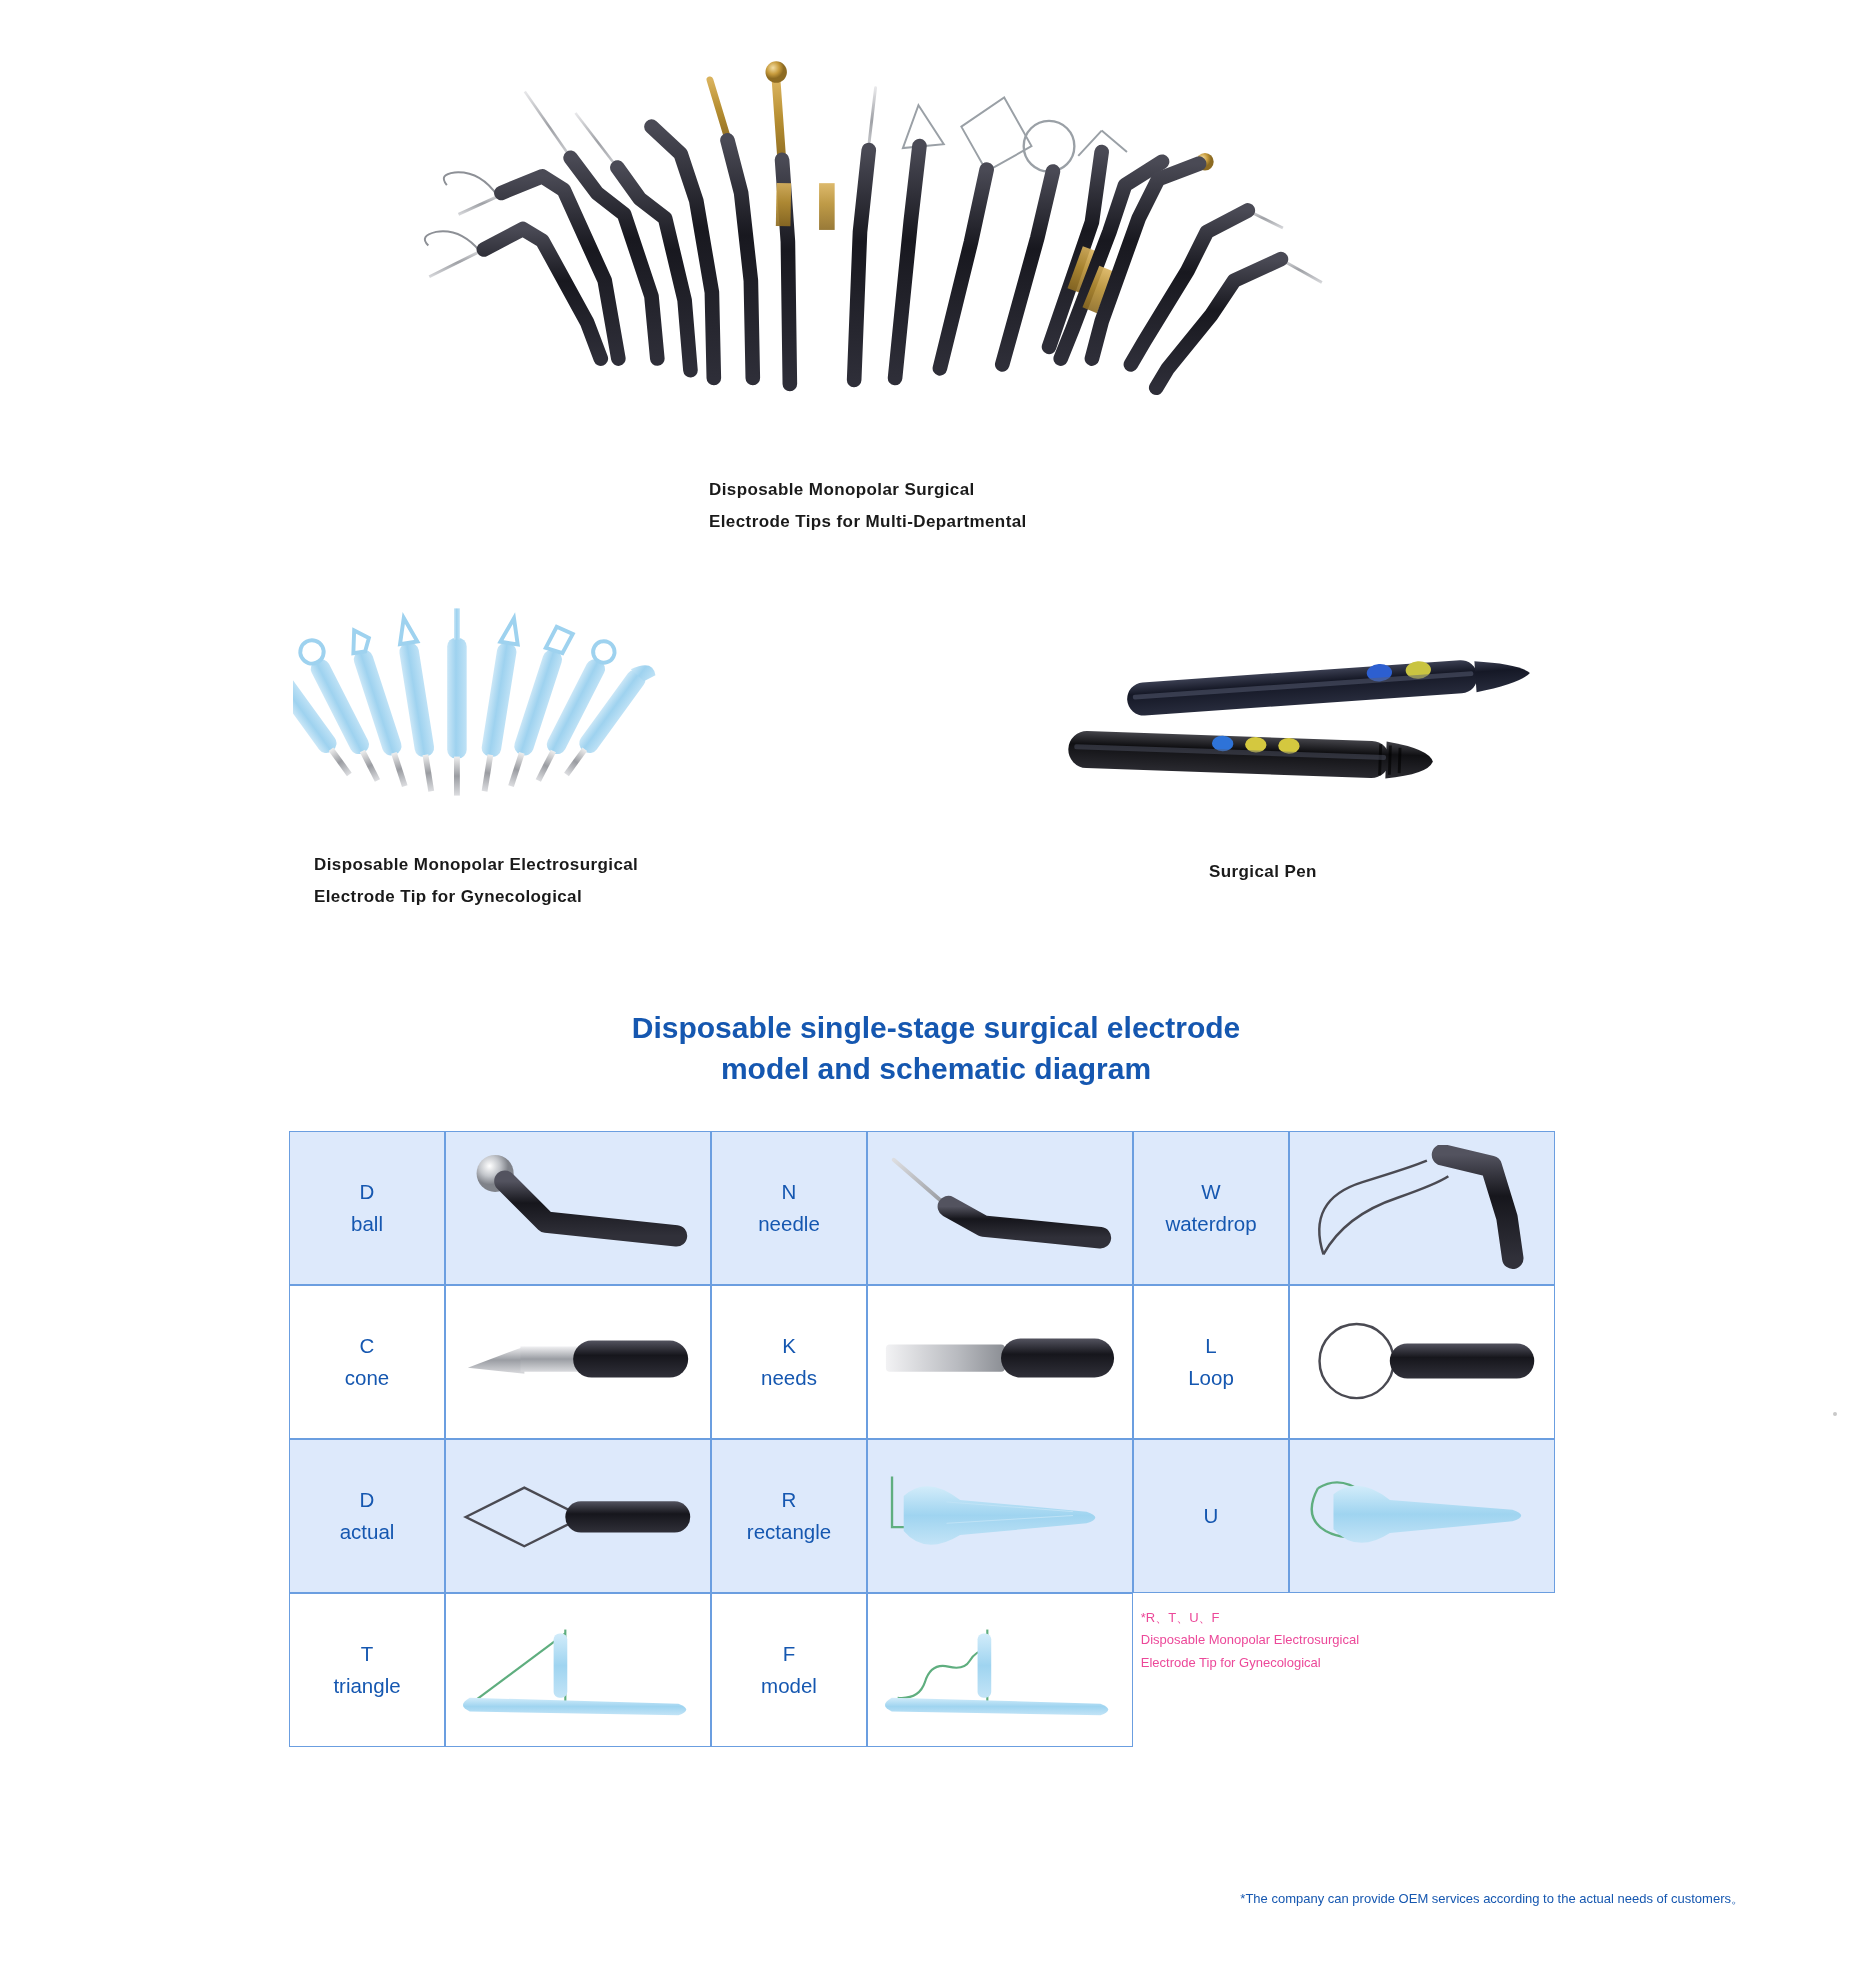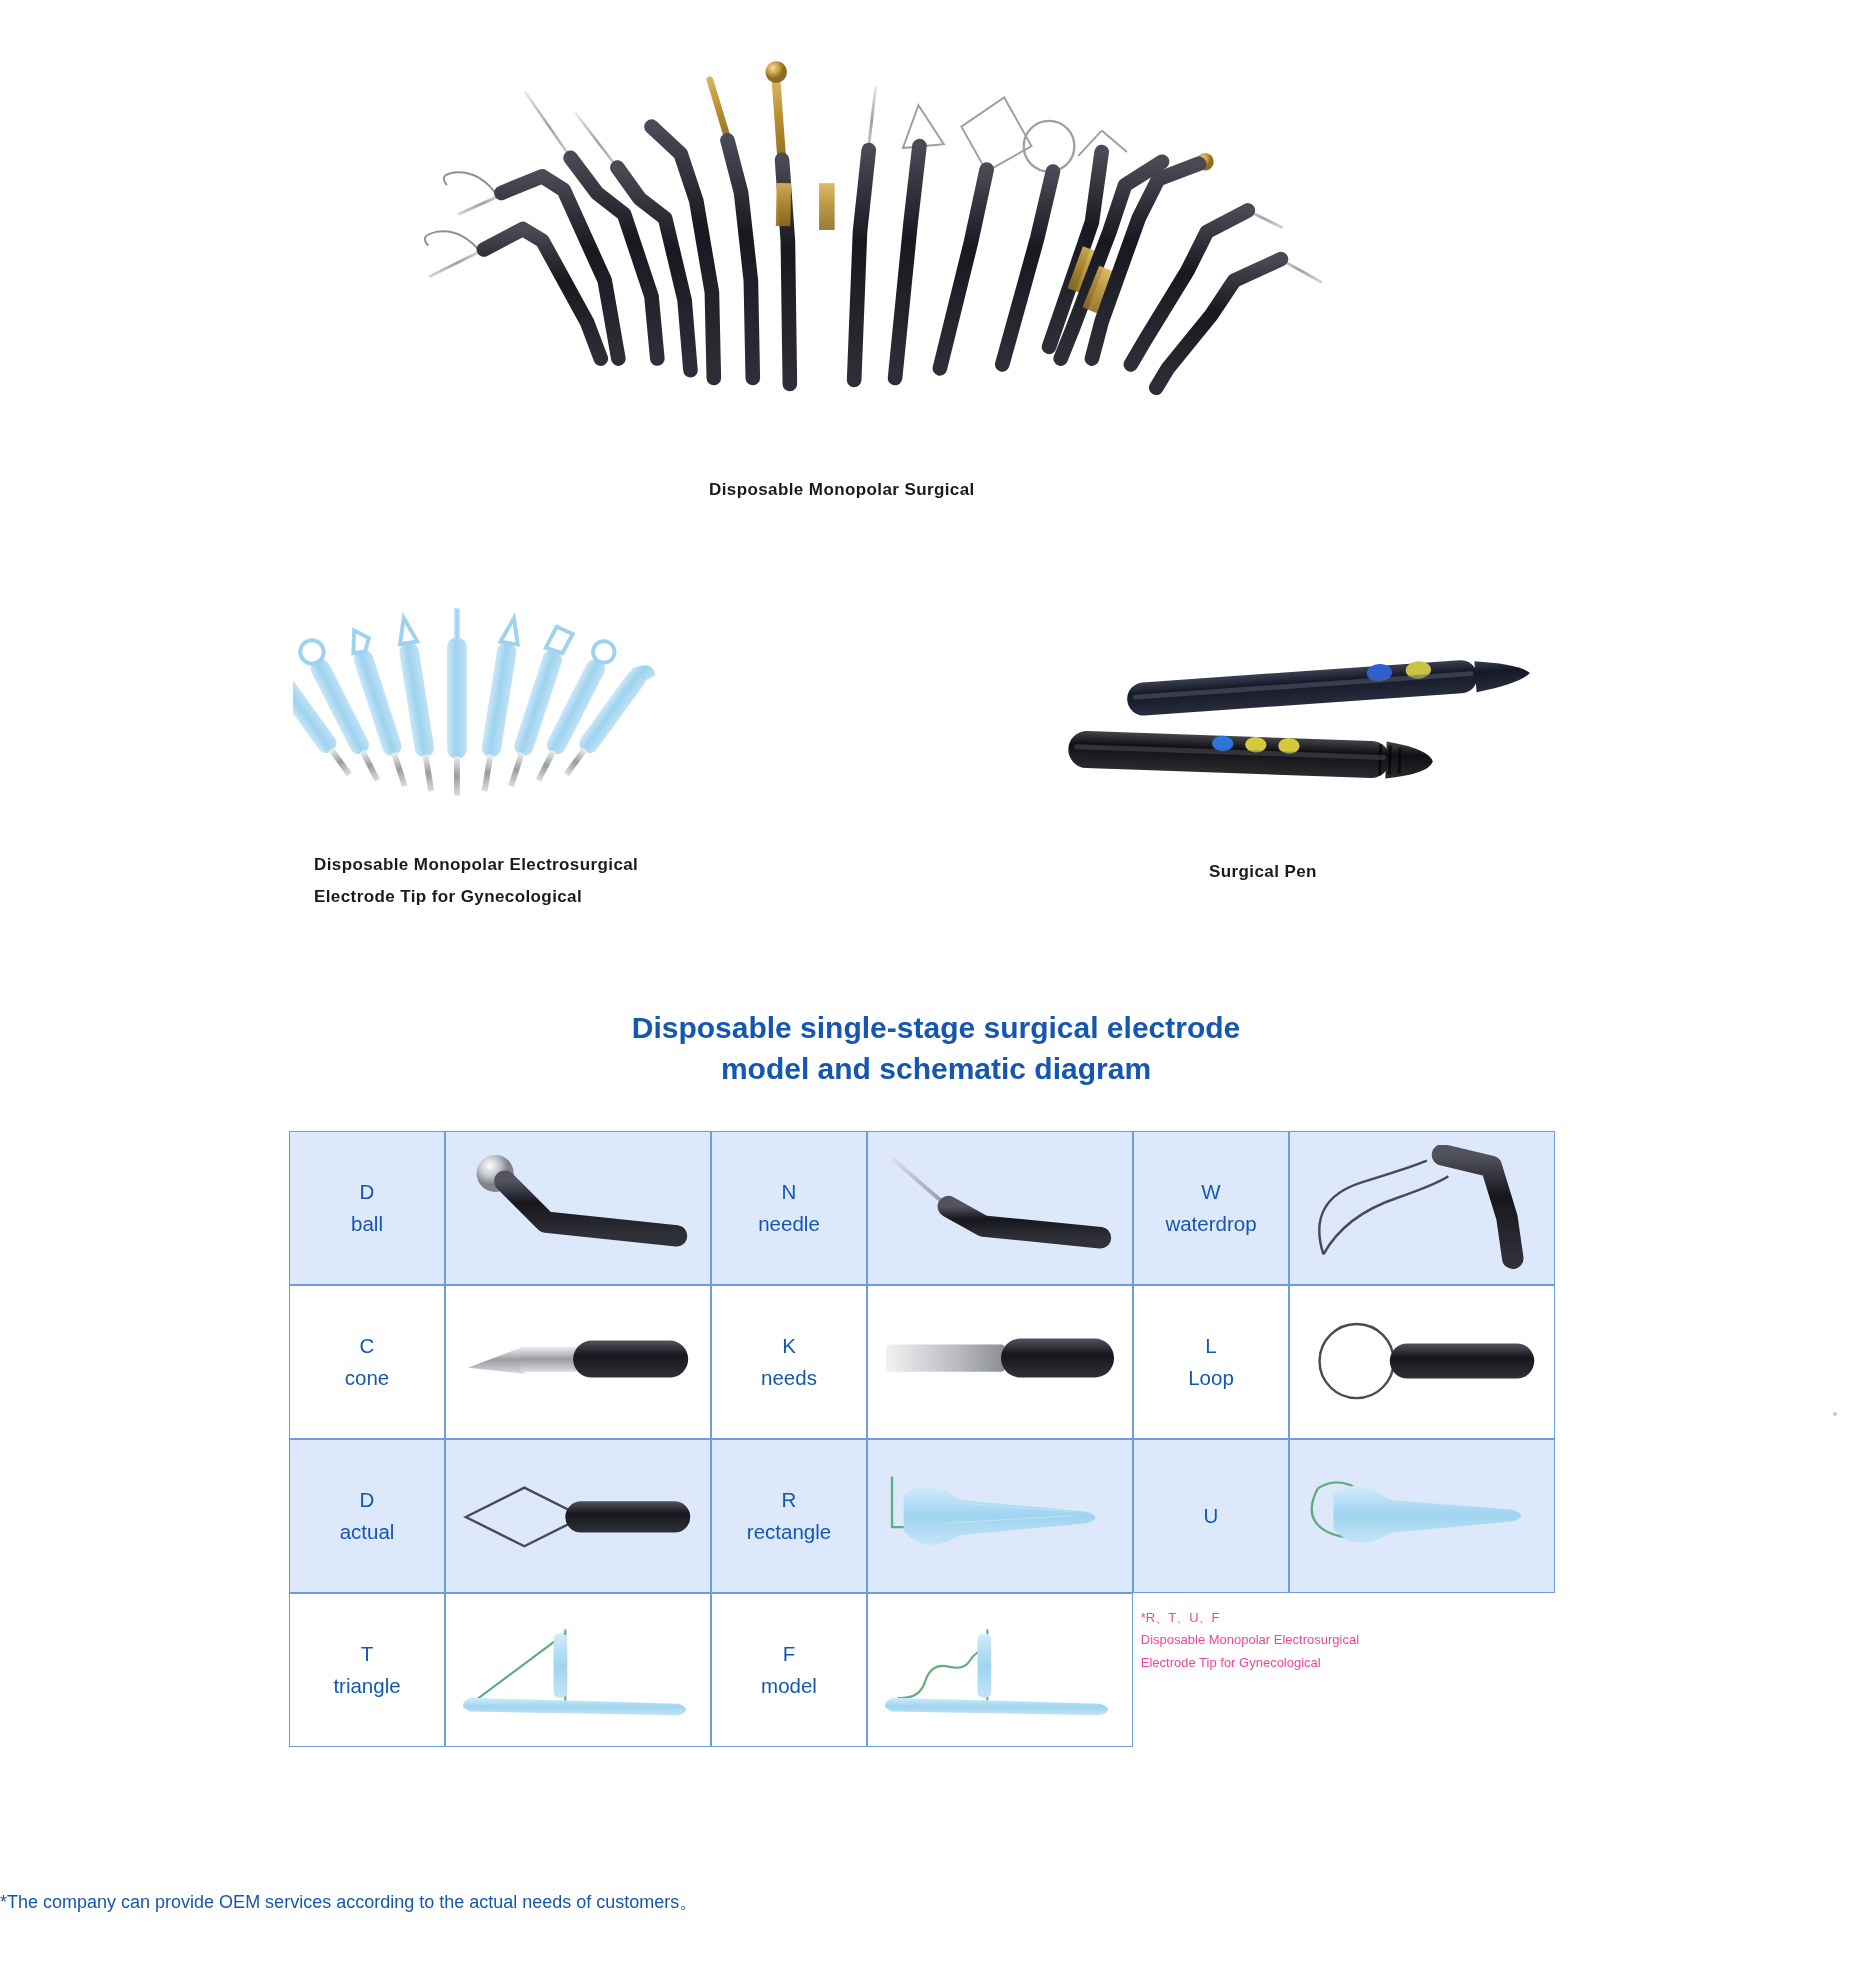--- a/index.html
+++ b/index.html
@@ -117,23 +117,23 @@
     line-height: 1.75;
     background: transparent;
     border: none;
   }
 
   .footnote {
     position: absolute;
     left: 0;
     top: 1882px;
     width: 1744px;
-    text-align: left;
+    text-align: right;
     color: #1557b0;
-    font-size: 18px;
+    font-size: 13px;
   }
 
   .tiny-dot {
     position: absolute;
     left: 1833px;
     top: 1404px;
     width: 3.9px;
     height: 3.9px;
     background: #c9c9c9;
     border-radius: 50%;
@@ -261,20 +261,21 @@
 
       <g>
         <path d="M926 252 L880 226" stroke="url(#steel)" stroke-width="3" fill="none"></path>
         <path d="M884 228 L836 250 L812 286 L768 340 L756 360" stroke="url(#blk)" stroke-width="15" fill="none" stroke-linecap="round" stroke-linejoin="round"></path>
       </g>
     </svg>
   </div>
 
   <div class="caption caption-1">
     <div>Disposable  Monopolar Surgical</div>
+    <div>Electrode Tips for Multi-Departmental</div>
   </div>
 
   <div class="gyn-wrap">
     <svg width="439" height="234" viewBox="0 0 450 240" xmlns="http://www.w3.org/2000/svg">
       <defs>
         <linearGradient id="bt" x1="0" y1="0" x2="1" y2="0">
           <stop offset="0%" stop-color="#cbe7f7"></stop>
           <stop offset="45%" stop-color="#9ed2ef"></stop>
           <stop offset="100%" stop-color="#bfe2f6"></stop>
         </linearGradient>

